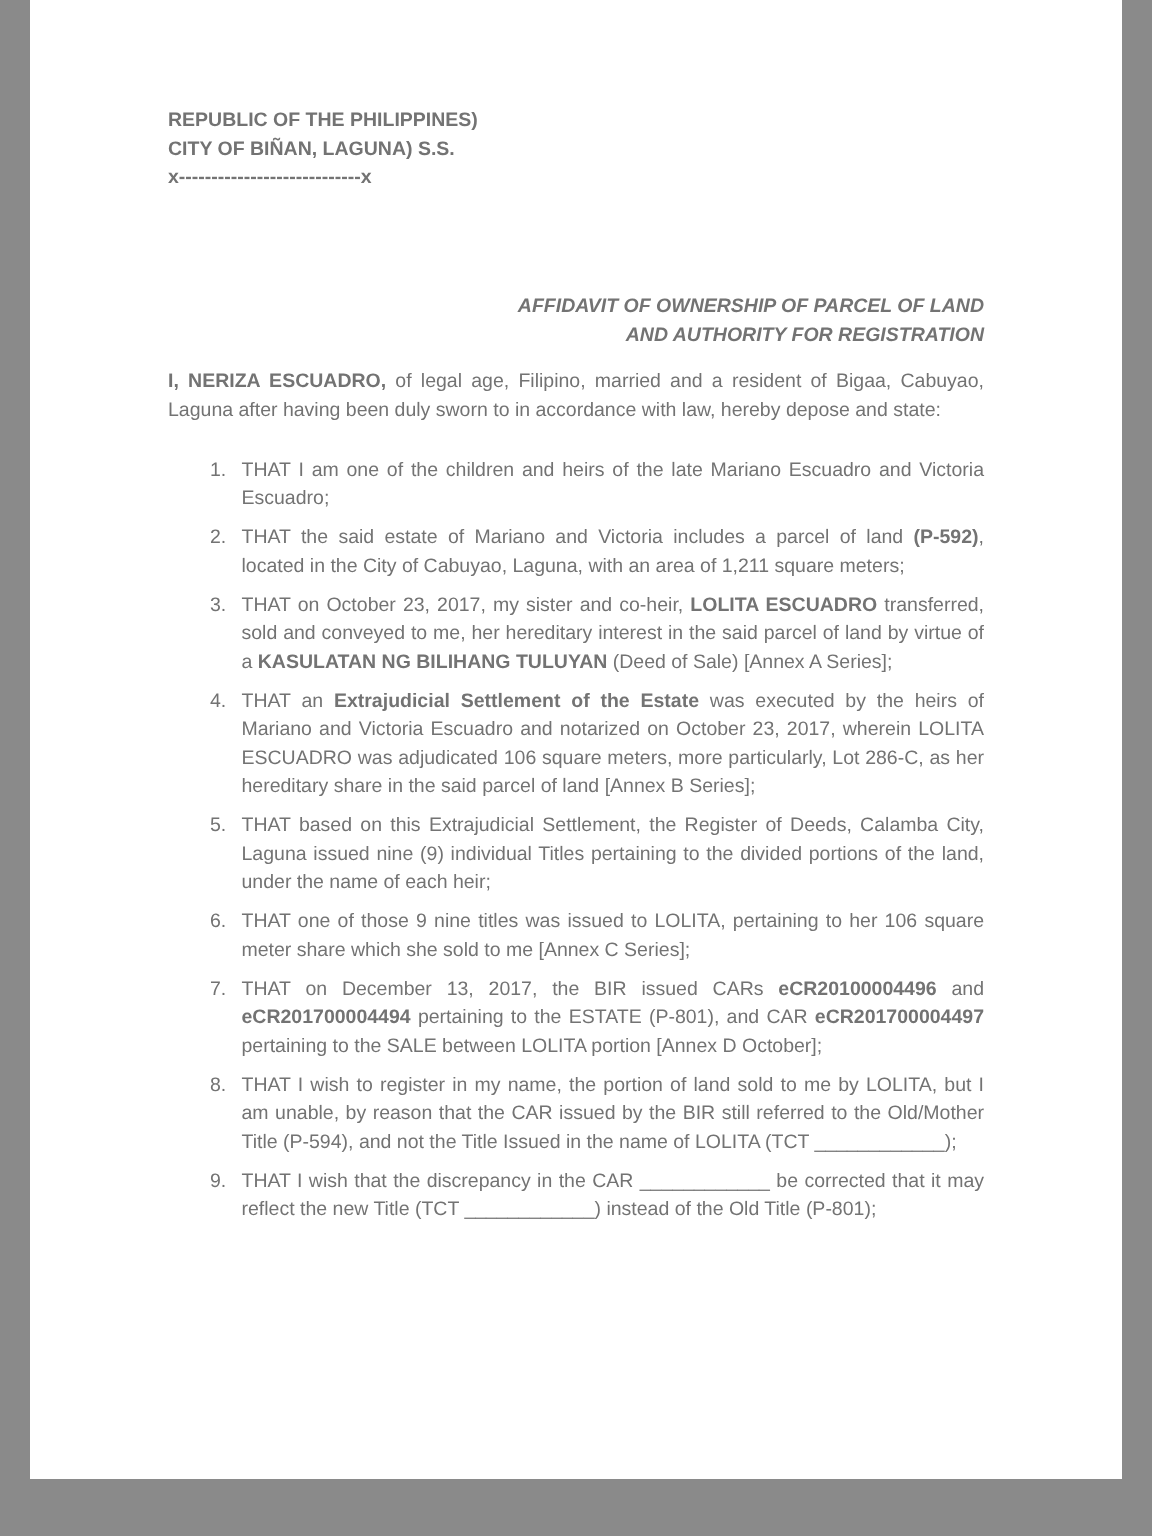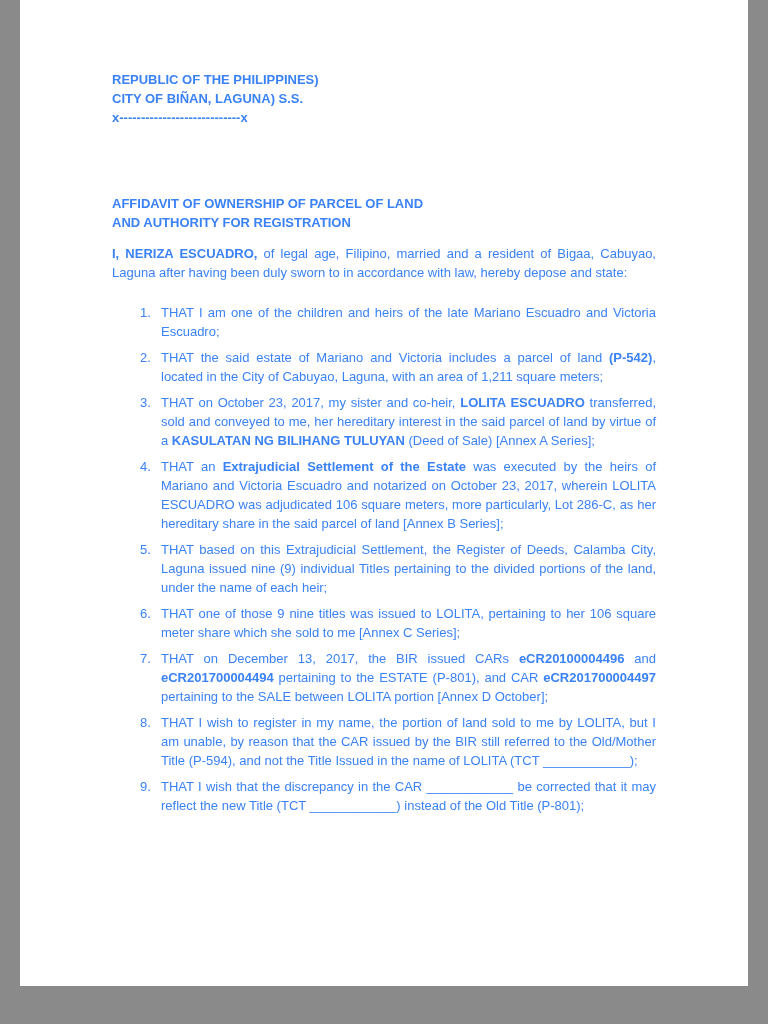--- a/index.html
+++ b/index.html
@@ -12,33 +12,34 @@
     overflow: hidden;
     position: relative;
   }
   .page {
     position: absolute;
     left: 20px;
     top: 0;
     width: 728px;
     height: 986px;
     background: #ffffff;
-    color: #3b82f6;
+    color: #737373;
   }
   .content {
     padding: 70px 92px 0 92px;
     font-size: 13px;
     line-height: 19px;
   }
   .header-block { text-align: left; }
   .header-line { font-weight: bold; white-space: pre; }
   .doc-title {
     margin-top: 67px;
-    text-align: left;
+    text-align: right;
     font-weight: bold;
+    font-style: italic;
   }
   .intro {
     margin-top: 12px;
     text-align: justify;
   }
   .list { margin-top: 21px; }
   .item {
     position: relative;
     padding-left: 49px;
     text-align: justify;
@@ -71,21 +72,21 @@
 
     <p class="intro"><span class="b"> I, NERIZA ESCUADRO, </span><span>of legal age, Filipino, married and a resident of Bigaa, Cabuyao, Laguna after having been duly sworn to in accordance with law, hereby depose and state:</span></p>
 
     <div class="list">
         <div class="item">
           <span class="num">1.</span>
           <div class="item-text"><span>THAT I am one of the children and heirs of the late Mariano Escuadro and Victoria Escuadro;</span></div>
         </div>
         <div class="item">
           <span class="num">2.</span>
-          <div class="item-text"><span>THAT the said estate of Mariano and Victoria includes a parcel of land </span><span class="b">(P-542)</span><span>, located in the City of Cabuyao, Laguna, with an area of 1,211 square meters;</span></div>
+          <div class="item-text"><span>THAT the said estate of Mariano and Victoria includes a parcel of land </span><span class="b">(P-592)</span><span>, located in the City of Cabuyao, Laguna, with an area of 1,211 square meters;</span></div>
         </div>
         <div class="item">
           <span class="num">3.</span>
           <div class="item-text"><span>THAT on October 23, 2017, my sister and co-heir, </span><span class="b">LOLITA ESCUADRO</span><span> transferred, sold and conveyed to me, her hereditary interest in the said parcel of land by virtue of a </span><span class="b">KASULATAN NG BILIHANG TULUYAN</span><span> (Deed of Sale) </span><span class="i">[Annex A Series]</span><span>;</span></div>
         </div>
         <div class="item">
           <span class="num">4.</span>
           <div class="item-text"><span>THAT an </span><span class="b">Extrajudicial Settlement of the Estate</span><span> was executed by the heirs of Mariano and Victoria Escuadro and notarized on October 23, 2017, wherein LOLITA ESCUADRO was adjudicated 106 square meters, more particularly, Lot 286-C, as her hereditary share in the said parcel of land </span><span class="i">[Annex B Series]</span><span>;</span></div>
         </div>
         <div class="item">

